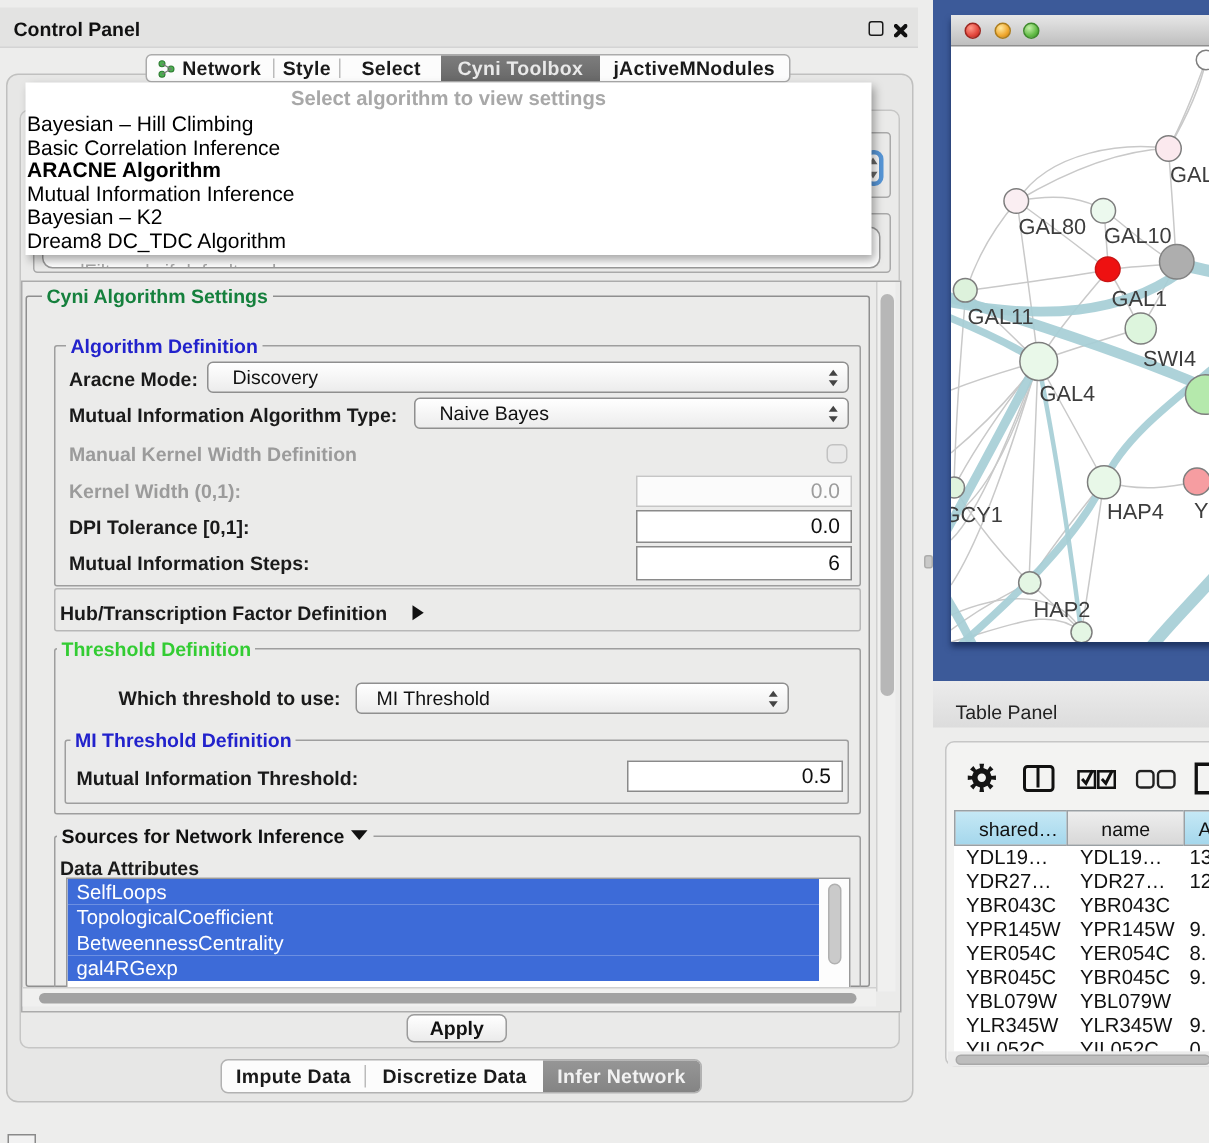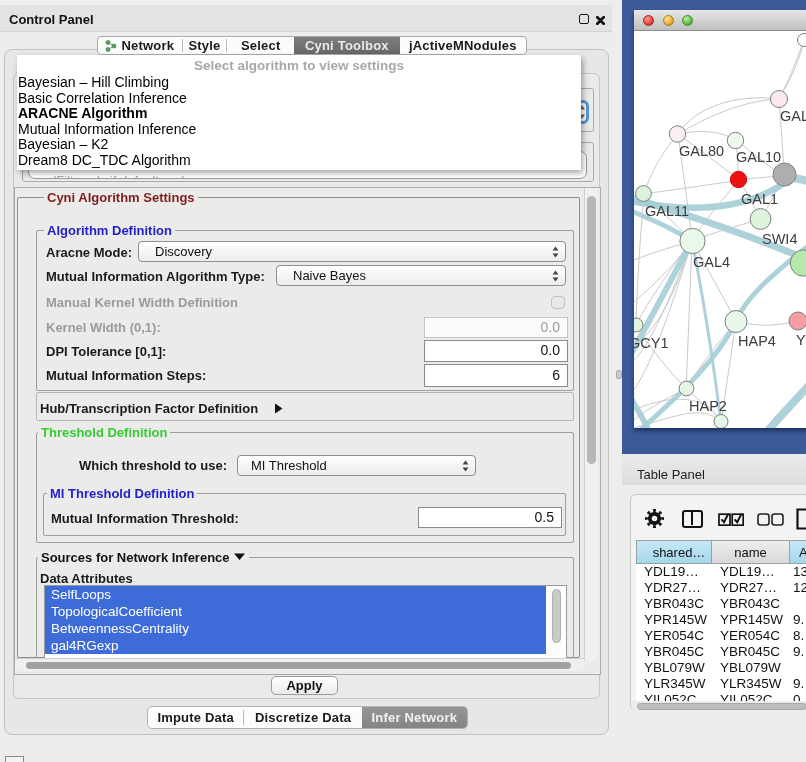--- a/index.html
+++ b/index.html
@@ -36,21 +36,21 @@
 #sp { left:14px; top:187px; width:587px; height:488px; border:1px solid #ababab; background:#ebebea; }
 #vsb { left:584px; top:188px; width:13px; height:473px; background:#f0f0ef; border-left:1px solid #d0d0d0; }
 #vsb .th { position:absolute; left:1.5px; top:8px; width:9px; height:268px; background:#b7b7b7; border-radius:4.5px; }
 #hsb { left:15px; top:658px; width:569px; height:13px; background:#f0f0ef; border-top:1px solid #d0d0d0; }
 #hsb .th { position:absolute; left:11px; top:3px; width:545px; height:7px; background:#a2a2a2; border-radius:3.5px; }
 
 
 .tgroup { position:absolute; border:1px solid #9e9e9e; border-radius:2px; }
 .tgroup > .ttl { position:absolute; top:-8px; left:7px; padding:0 3px; background:#ebebea; font-size:13px; font-weight:600; white-space:nowrap; }
 #gMain { left:17px; top:197px; width:563px; height:461px; border-color:#8f8f8f; }
-#gMain > .ttl { background:#ebebea; color:#7f1d1d; left:26px; }
+#gMain > .ttl { background:#ebebea; color:#15803d; left:10px; }
 #gAD  { left:36px; top:230px; width:538px; height:161px; }
 #gAD > .ttl { color:#2222cc; }
 #gHub { left:36px; top:392px; width:538px; height:29px; border-color:#b7b7b7; }
 #gTD  { left:36px; top:432px; width:538px; height:111px; }
 #gTD > .ttl { color:#33cc33; font-weight:600; left:1px; }
 #gMI  { left:43px; top:493px; width:523px; height:43px; }
 #gMI > .ttl { color:#2222cc; left:3px; }
 #gSRC { left:36px; top:557px; width:538px; height:104px; }
 
 .lbl { position:absolute; font-size:13px; font-weight:700; color:#1a1a1a; white-space:nowrap; }
@@ -174,21 +174,21 @@
 <div class="tgroup" id="gHub"></div>
 <span class="lbl" style="left:40px;top:401px">Hub/Transcription Factor Definition</span>
 <svg class="abs" style="left:274px;top:403px" width="9" height="11" viewBox="0 0 9 11">
     <path d="M1 0.5 L8.5 5.5 L1 10.5 Z" fill="#111"></path>
   </svg>
 
 <div class="tgroup" id="gTD">
     <span class="ttl">Threshold Definition</span>
   </div>
 <span class="lbl" style="left:79px;top:458px">Which threshold to use:</span>
-<div class="combo" style="left:237px;top:455px;width:239px;padding-left:13px">MI Threshold<svg class="arr" viewBox="0 0 9 16">
+<div class="combo" style="left:237px;top:455px;width:289px;padding-left:13px">MI Threshold<svg class="arr" viewBox="0 0 9 16">
       <path d="M4.5 2.5 L7.5 6.5 L1.5 6.5 Z" fill="#444"></path>
       <path d="M4.5 13.5 L7.5 9.5 L1.5 9.5 Z" fill="#444"></path>
     </svg></div>
 <div class="tgroup" id="gMI">
     <span class="ttl">MI Threshold Definition</span>
   </div>
 <span class="lbl" style="left:51px;top:511px">Mutual Information Threshold:</span>
 <div class="tf en" style="left:418px;top:507px;width:144px;height:21px;line-height:18px">0.5</div>
 
 <div class="tgroup" id="gSRC">

